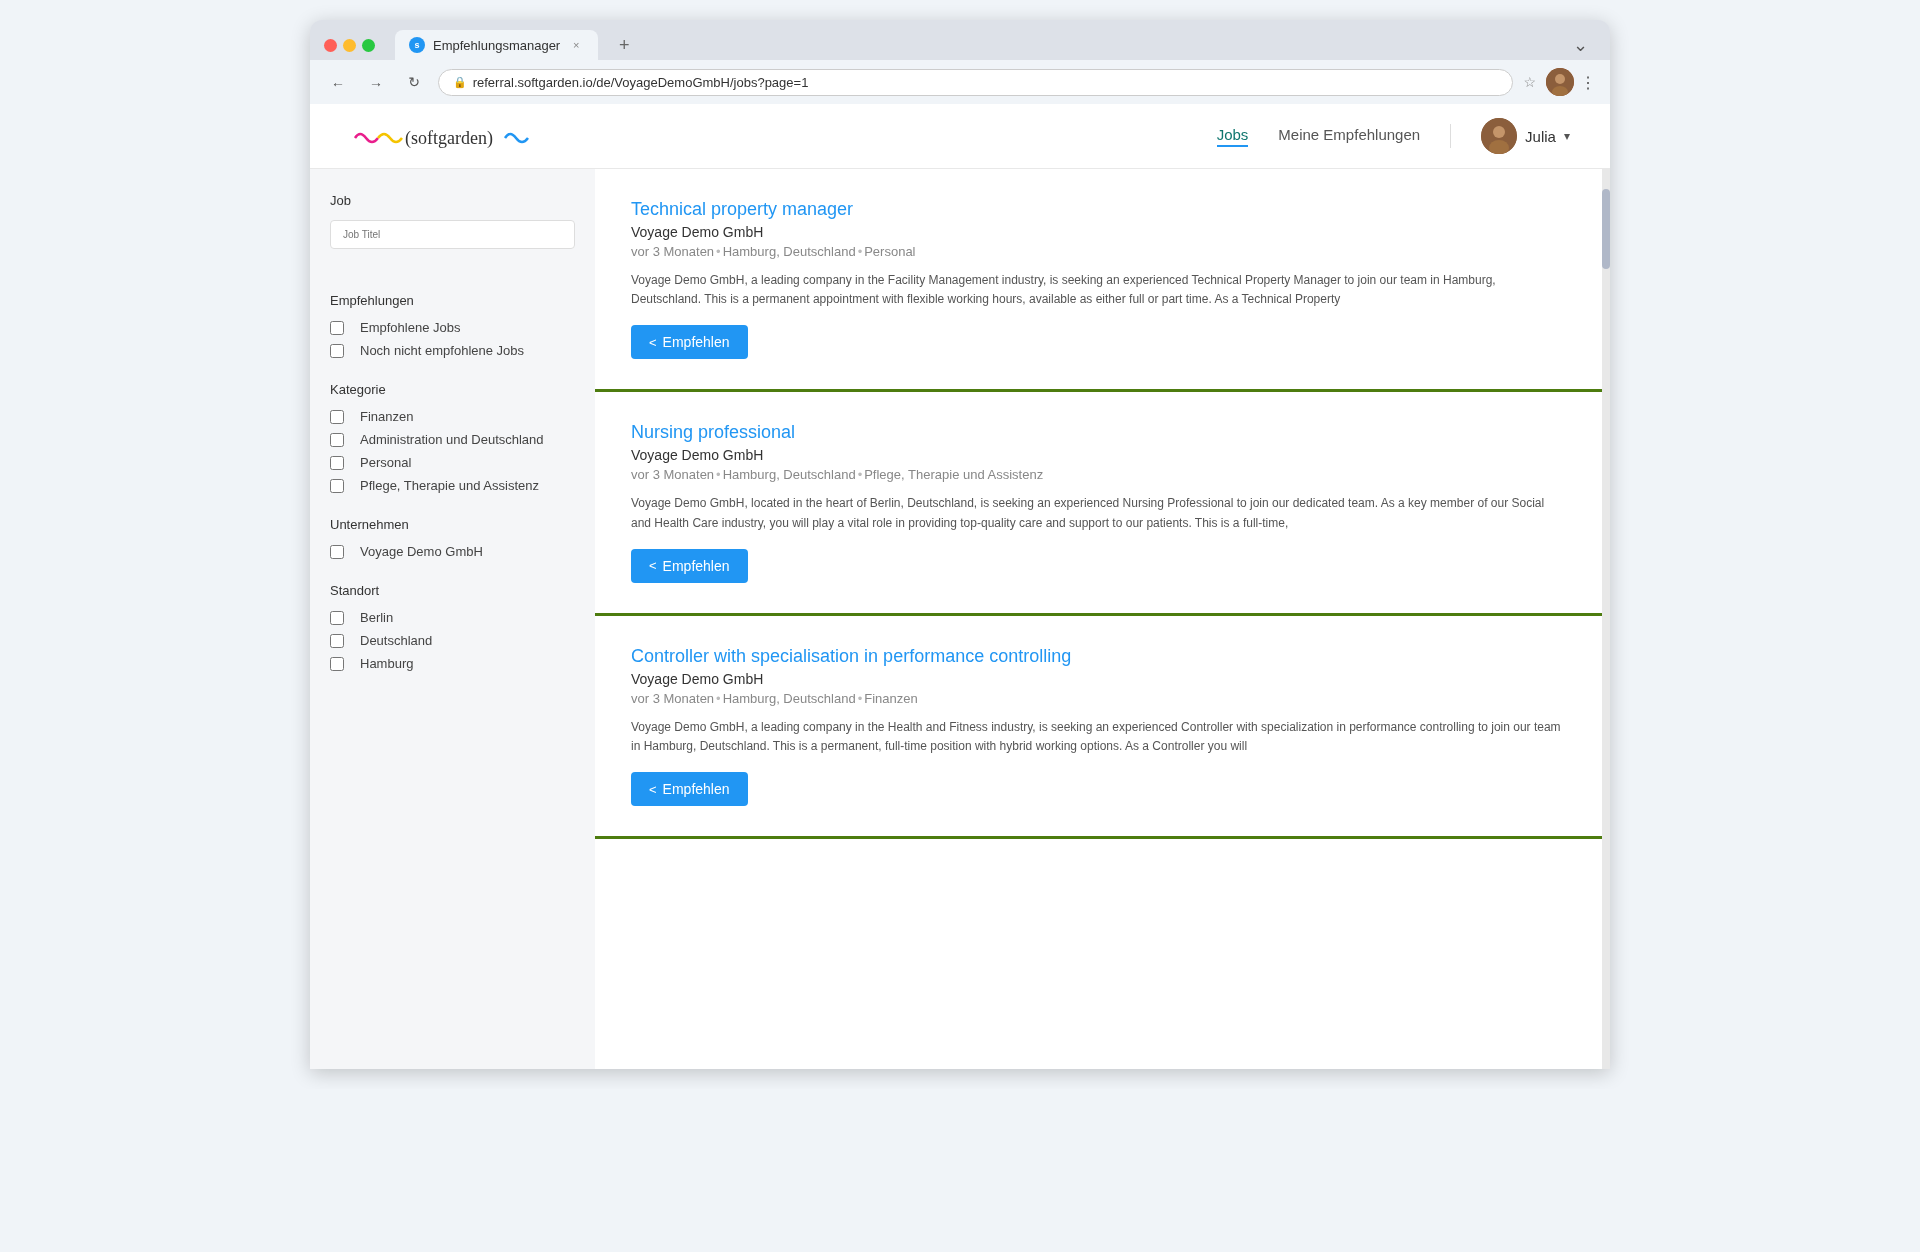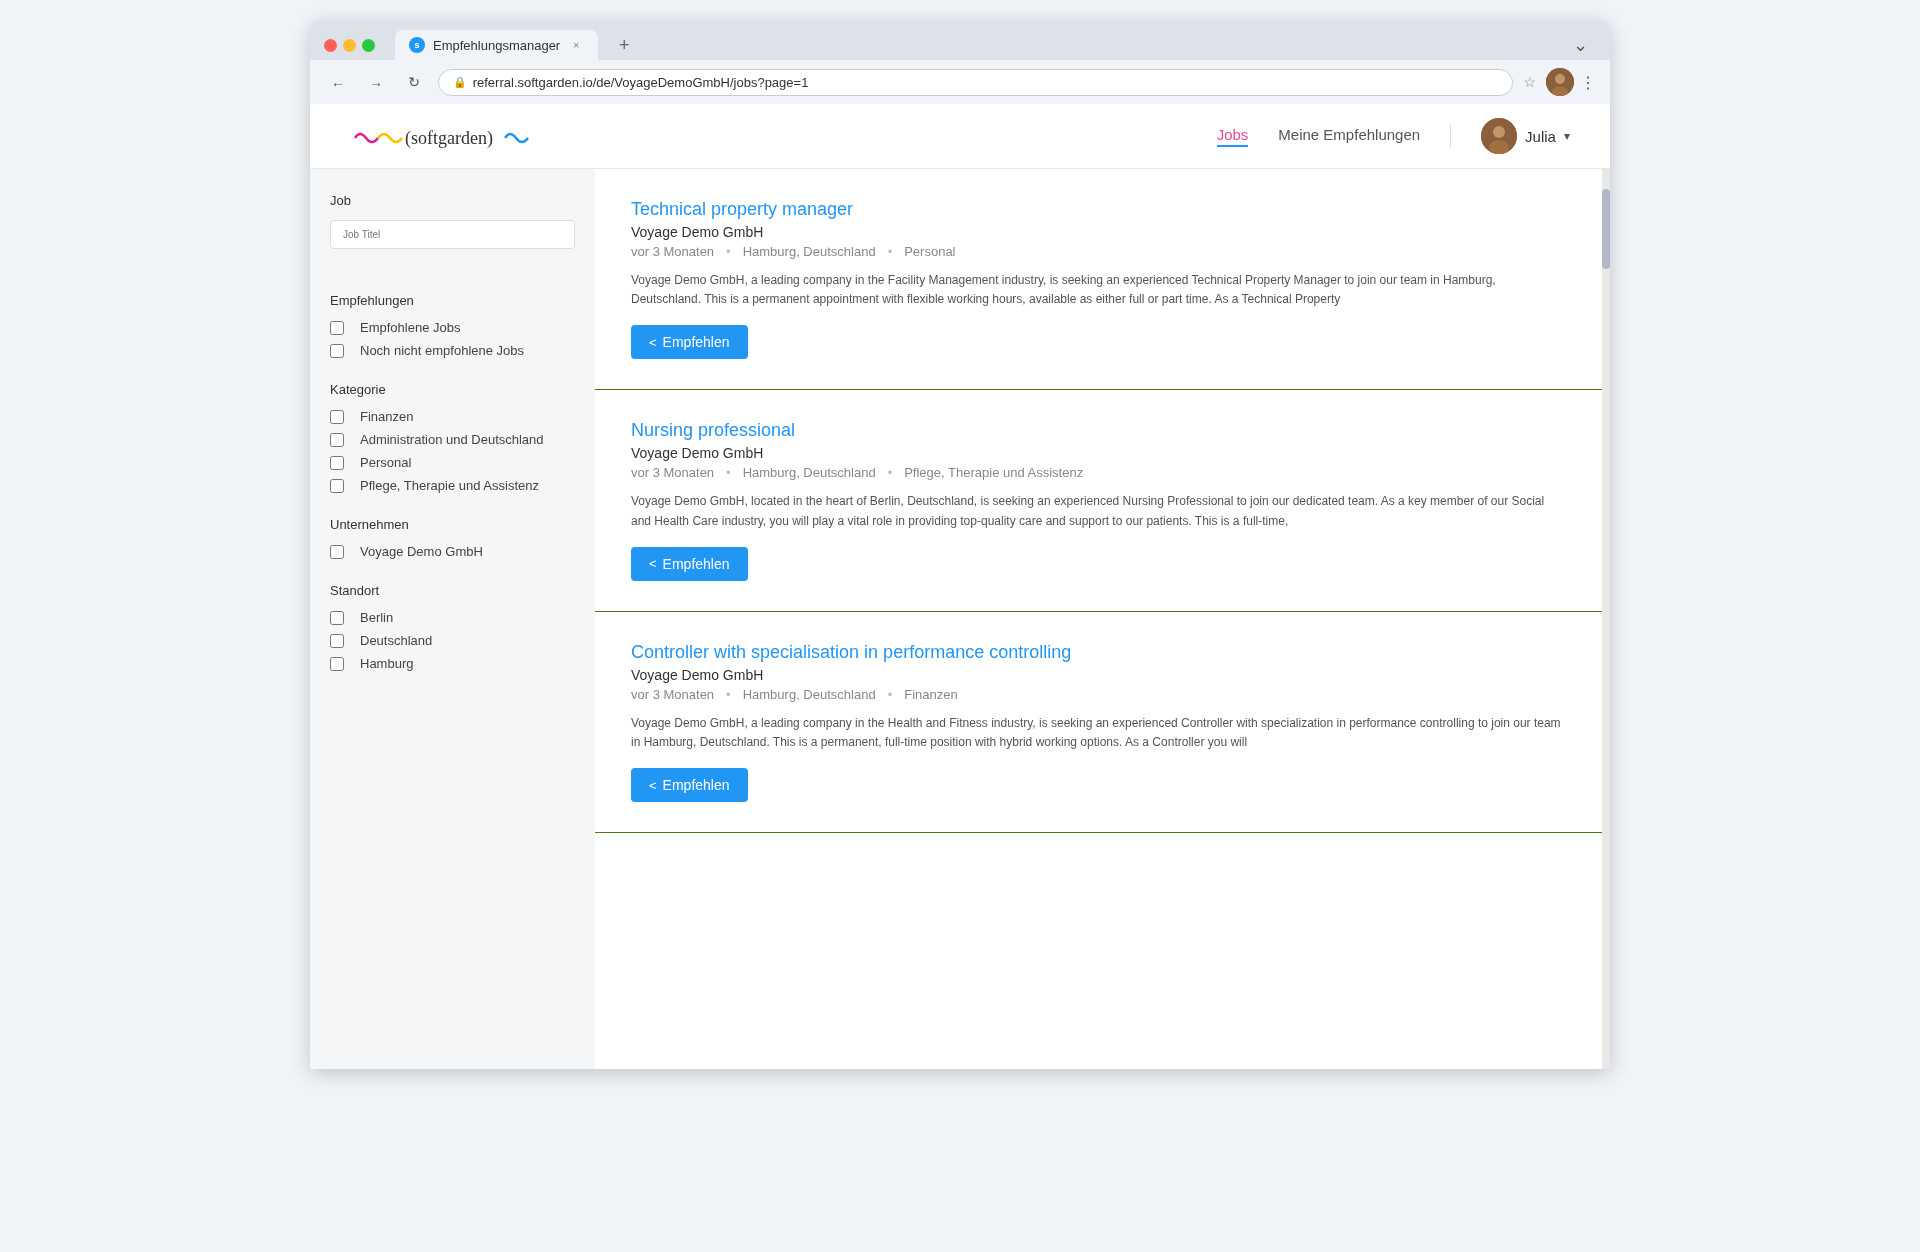--- a/index.html
+++ b/index.html
@@ -142,21 +142,21 @@
       gap: 30px;
     }
     .nav-link {
       font-size: 15px;
       color: #555;
       cursor: pointer;
       padding-bottom: 4px;
       text-decoration: none;
     }
     .nav-link.active {
-      color: #ec4899;
+      color: #0f766e;
       border-bottom: 2px solid #2196F3;
       padding-bottom: 2px;
       margin-left: 12px;
     }
     .nav-divider {
       width: 1px;
       height: 24px;
       background: #ddd;
     }
     .user-profile {
@@ -229,21 +229,21 @@
 
     
     .content-area {
       flex: 1;
       background: white;
       padding: 0;
     }
 
     .job-card {
       padding: 30px 36px;
-      border-bottom: 1px solid #4d7c0f;
+      border-bottom: 3px solid #4d7c0f;
     }
     .job-title {
       font-size: 18px;
       color: #2196F3;
       font-weight: 500;
       text-decoration: none;
       cursor: pointer;
       margin-bottom: 4px;
       display: block;
     }
@@ -251,21 +251,21 @@
       font-size: 14px;
       color: #333;
       margin-bottom: 4px;
     }
     .job-meta {
       font-size: 13px;
       color: #888;
       margin-bottom: 12px;
       display: flex;
       align-items: center;
-      gap: 12px;
+      gap: 2px;
     }
     .job-meta-dot { color: #bbb; }
     .job-description {
       font-size: 12px;
       color: #555;
       line-height: 1.6;
       margin-bottom: 16px;
     }
     .empfehlen-btn {
       background: #2196F3;

